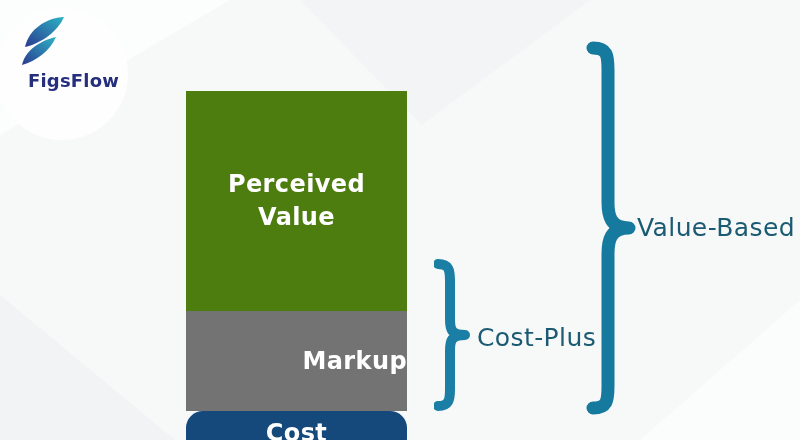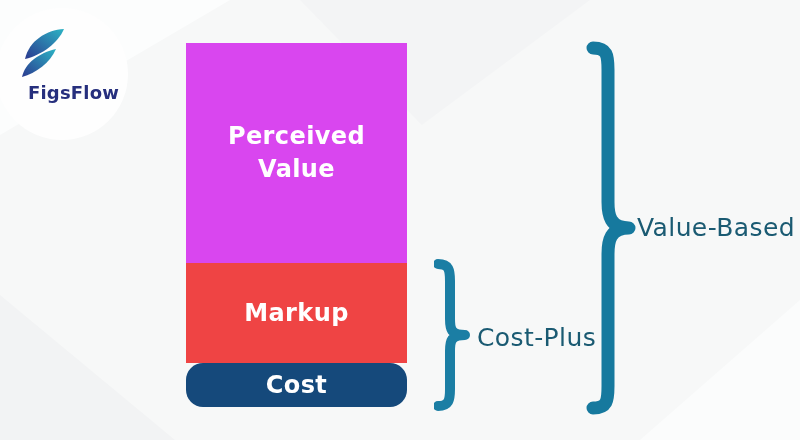--- a/index.html
+++ b/index.html
@@ -15,21 +15,21 @@
   .bg-2 { left:300px; top:0; width:290px; height:125px; background:#f3f4f5;
           clip-path:polygon(0 0, 100% 0, 42% 100%); }
   .bg-3 { left:0; top:295px; width:175px; height:145px; background:#f2f3f4;
           clip-path:polygon(0 0, 100% 100%, 0 100%); }
   .bg-4 { left:640px; top:300px; width:160px; height:140px; background:#fbfcfc;
           clip-path:polygon(100% 0, 100% 100%, 0 100%); }
   .logo-blob { position:absolute; left:-4px; top:8px; width:132px; height:132px;
           border-radius:50%; background:#fefefe; }
 
   
-  .logo { position:absolute; left:16px; top:24px; width:110px; height:90px; }
+  .logo { position:absolute; left:16px; top:12px; width:110px; height:90px; }
   .logo-icon { position:absolute; left:6px; top:5px; }
   .logo-text { position:absolute; left:12px; top:58px; font-size:18px;
           font-weight:700; letter-spacing:0.2px; }
 
   
   .bar { position:absolute; left:186px; top:43px; width:221px; height:364px;
           display:flex; flex-direction:column; }
   .segment { display:flex; align-items:center; justify-content:center;
           text-align:center; font-weight:700; font-size:24px;
           letter-spacing:0.4px; line-height:33px; }
@@ -64,24 +64,24 @@
           <stop offset="1" stop-color="#2CB3C4"></stop>
         </linearGradient>
       </defs>
       <path d="M3 30 C 7 12, 24 1, 42 0 C 36 14, 20 26, 3 30 Z" fill="url(#leafGrad)"></path>
       <path d="M0 48 C 3 34, 17 24, 34 20 C 28 34, 14 44, 0 48 Z" fill="url(#leafGrad)"></path>
     </svg>
     <div class="logo-text" style="color: rgb(38, 47, 125);">FigsFlow</div>
   </div>
 
   <div class="bar">
-    <div class="segment" style="flex: 0 0 220px; background-color: #d946ef; color: rgb(255, 255, 255);">
+    <div class="segment" style="flex: 0 0 220px; background-color: #4d7c0f; color: rgb(255, 255, 255); margin-top: 48px;">
       <span class="seg-label">Perceived Value</span>
     </div>
-    <div class="segment" style="flex: 0 0 100px; background-color: #ef4444; color: rgb(255, 255, 255);">
+    <div class="segment" style="flex: 0 0 100px; background-color: #737373; color: rgb(255, 255, 255); justify-content: flex-end;">
       <span class="seg-label">Markup</span>
     </div>
     <div class="segment" style="flex: 0 0 44px; background-color: rgb(21, 73, 123); color: rgb(255, 255, 255); border-radius: 17px;">
       <span class="seg-label">Cost</span>
     </div>
   </div>
 
   <svg class="brace brace-small" width="44" height="156" viewBox="0 0 44 156">
     <path d="M 4 7 C 15 7 16 13 16 24 L 16 62 C 16 72 17 78 31 78 C 17 78 16 84 16 94 L 16 132 C 16 143 15 149 4 149" fill="none" stroke-width="10" stroke-linecap="round" stroke-linejoin="round" stroke="#1B7EA4"></path>
   </svg>

